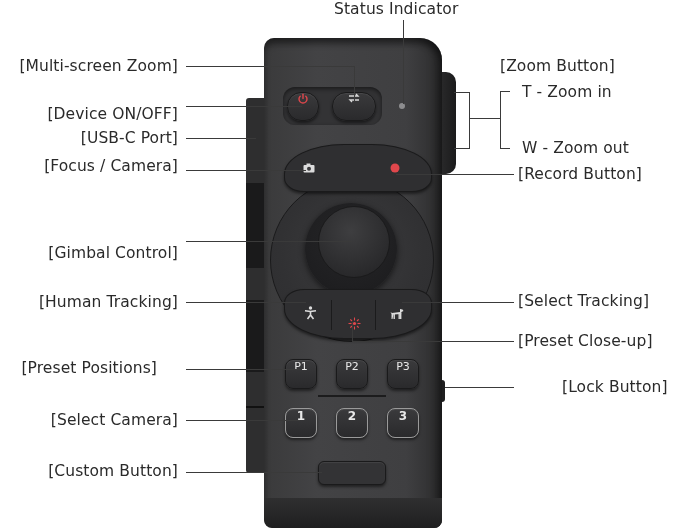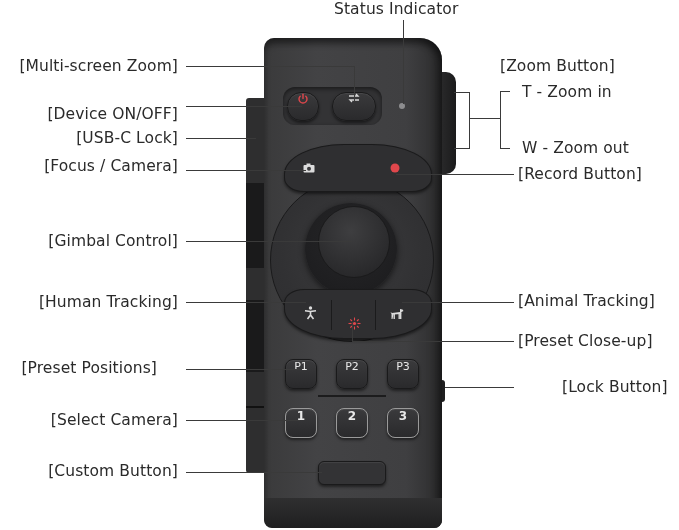--- a/index.html
+++ b/index.html
@@ -174,27 +174,27 @@
 <div class="line hline" style="left:396px;top:174px;width:118px;"></div>
 <div class="line hline" style="left:402px;top:302px;width:112px;"></div>
 <div class="line vline" style="left:352px;top:322px;height:20px;"></div>
 <div class="line hline" style="left:352px;top:341px;width:162px;"></div>
 <div class="line hline" style="left:445px;top:387px;width:69px;"></div>
 
 <div class="lbl" style="left:334px;top:0px;">Status Indicator</div>
 
 <div class="lbl r" style="right:501px;top:57px;">[Multi-screen Zoom]</div>
 <div class="lbl r" style="right:501px;top:97px;margin-top:8px;">[Device ON/OFF]</div>
-<div class="lbl r" style="right:501px;top:129px;">[USB-C Lock]</div>
+<div class="lbl r" style="right:501px;top:129px;">[USB-C Port]</div>
 <div class="lbl r" style="right:501px;top:157px;">[Focus / Camera]</div>
-<div class="lbl r" style="right:501px;top:232px;">[Gimbal Control]</div>
+<div class="lbl r" style="right:501px;top:244px;">[Gimbal Control]</div>
 <div class="lbl r" style="right:501px;top:293px;">[Human Tracking]</div>
 <div class="lbl r" style="right:522px;top:359px;">[Preset Positions]</div>
 <div class="lbl r" style="right:501px;top:411px;">[Select Camera]</div>
 <div class="lbl r" style="right:501px;top:462px;">[Custom Button]</div>
 
 <div class="lbl" style="left:500px;top:57px;">[Zoom Button]</div>
 <div class="lbl" style="left:522px;top:83px;text-align:right;">T - Zoom in</div>
 <div class="lbl" style="left:522px;top:139px;">W - Zoom out</div>
 <div class="lbl" style="left:518px;top:165px;">[Record Button]</div>
-<div class="lbl" style="left:518px;top:292px;">[Animal Tracking]</div>
+<div class="lbl" style="left:518px;top:292px;">[Select Tracking]</div>
 <div class="lbl" style="left:518px;top:332px;">[Preset Close-up]</div>
 <div class="lbl" style="left:518px;top:378px;margin-left:44px;">[Lock Button]</div>
 
 </body></html>

